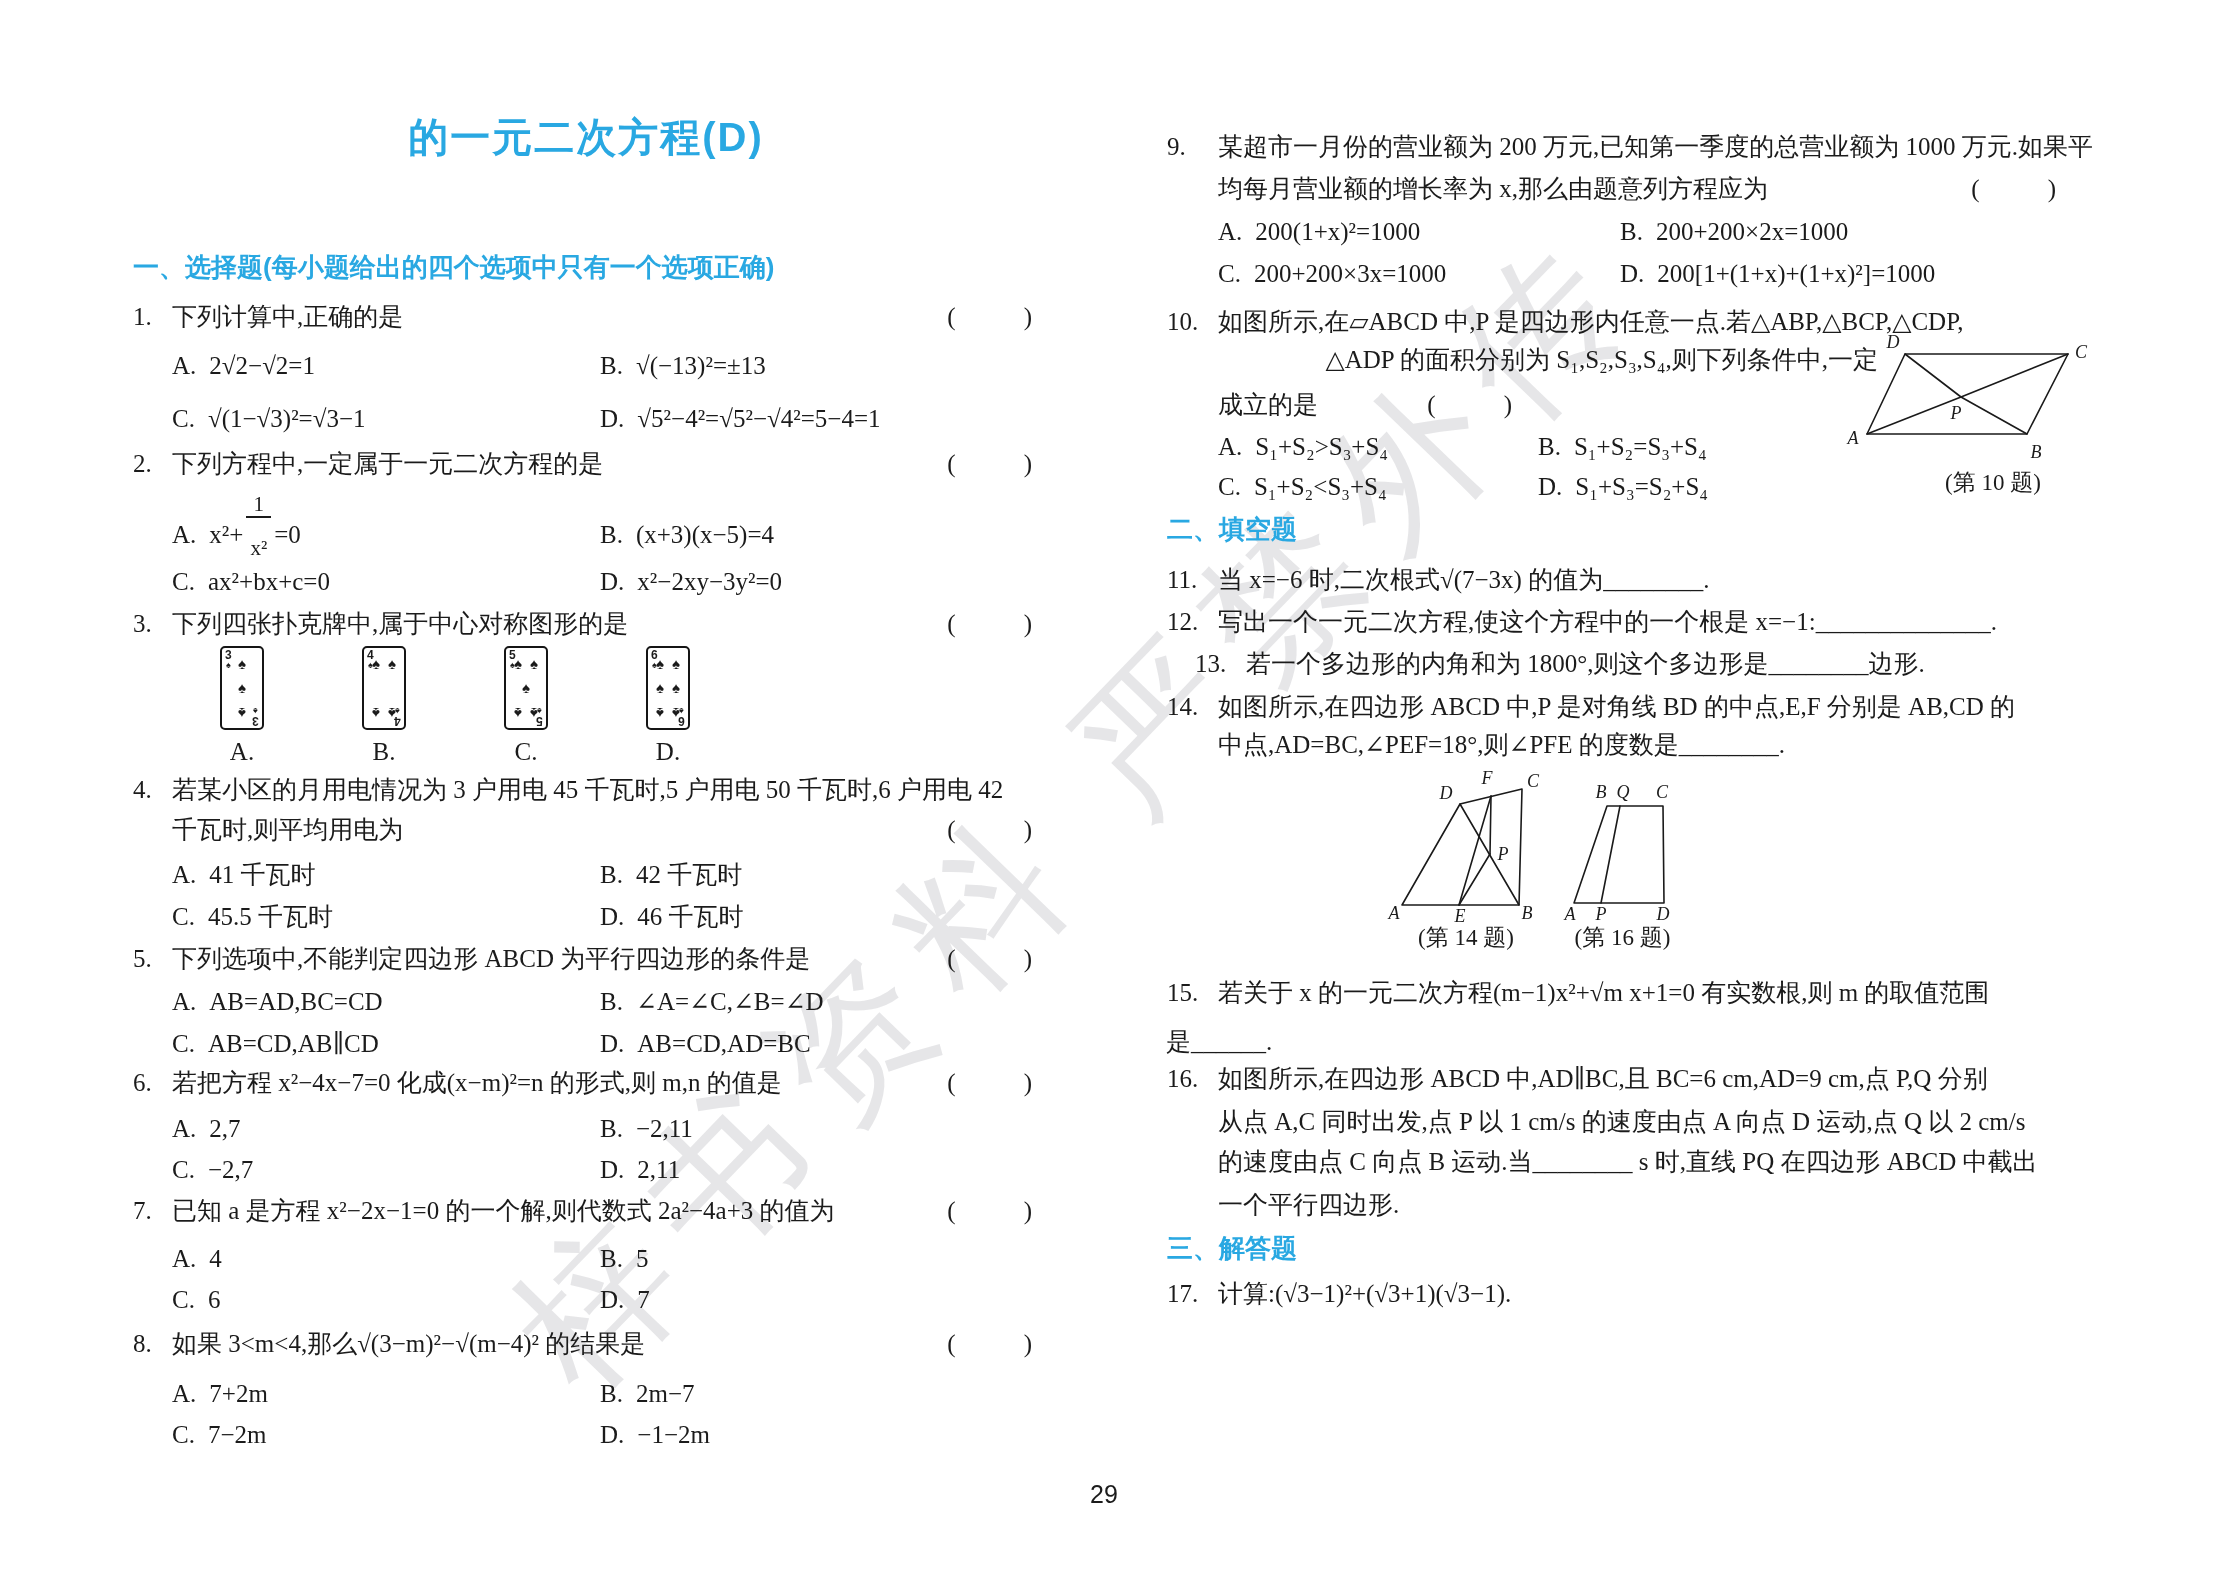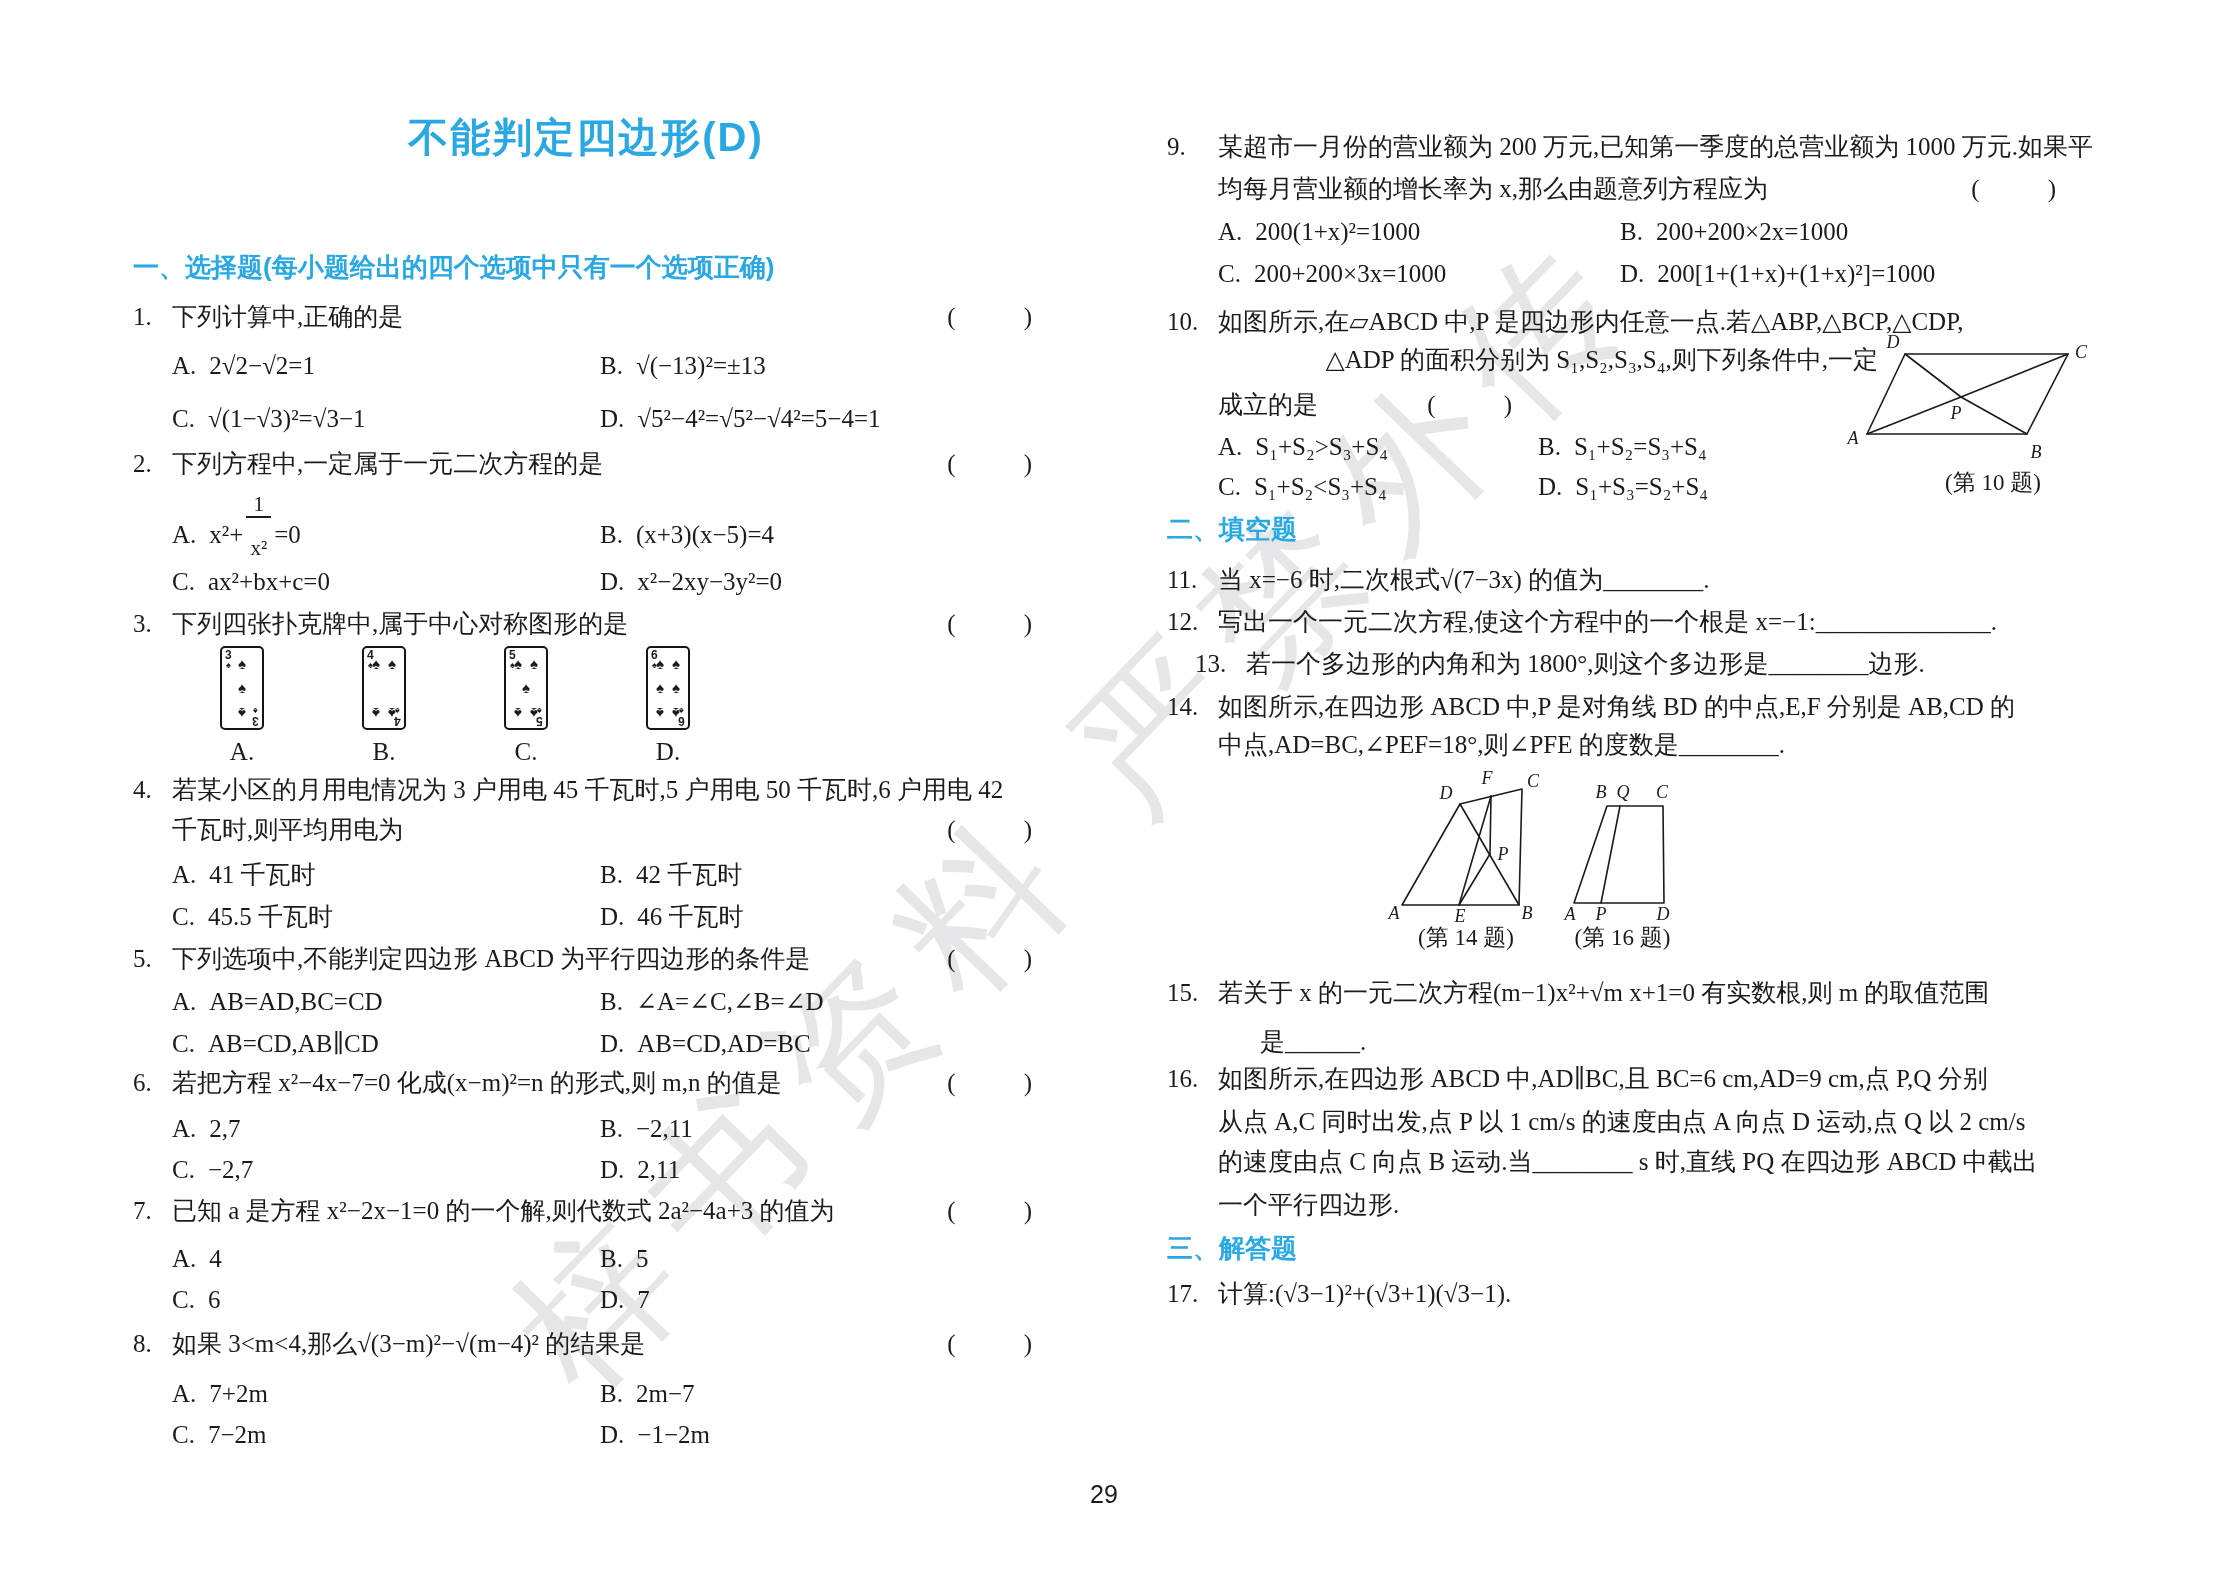--- a/index.html
+++ b/index.html
@@ -64,21 +64,21 @@
   .pagenum{position:absolute;font-family:"Liberation Sans","DejaVu Sans",sans-serif;font-size:25px;}
 </style>
 </head>
 <body>
 
 <div class="page">
   <div class="watermark">梓书资料 严禁外传</div>
 
   <div class="content">
 
-    <div class="title" style="left:130px;top:110px;width:912px;">不能判定四边形(D)</div>
+    <div class="title" style="left:130px;top:110px;width:912px;">的一元二次方程(D)</div>
     <div class="hd" style="left:133px;top:250px;">一、选择题(每小题给出的四个选项中只有一个选项正确)</div>
 
     <div class="line" style="left:133px;top:300px;width:905px;">
       <span class="qnum">1.</span>
       <span>下列计算中,正确的是</span>
       <span class="bracket">(　　)</span>
     </div>
     <div class="optrow" style="left:172px;top:349px;width:868px;">
       <span class="opt" style="width:428px;">
           <span class="olabel">A.</span>
@@ -466,21 +466,21 @@
       <text x="12" y="138">A</text>
       <text x="43" y="138">P</text>
       <text x="105" y="138">D</text>
     </svg>
     <div class="figcap" style="left:1555px;top:922px;width:135px;">(第 16 题)</div>
 
     <div class="line" style="left:1167px;top:976px;width:945px;">
       <span class="rnum">15.</span>
       <span>若关于 x 的一元二次方程(m−1)x²+√m x+1=0 有实数根,则 m 的取值范围</span>
     </div>
-    <div class="line" style="left:1260px;top:1025px;width:894px;">
+    <div class="line" style="left:1166px;top:1025px;width:894px;">
       <span>是______.</span>
     </div>
 
     <div class="line" style="left:1167px;top:1062px;width:945px;">
       <span class="rnum">16.</span>
       <span>如图所示,在四边形 ABCD 中,AD∥BC,且 BC=6 cm,AD=9 cm,点 P,Q 分别</span>
     </div>
     <div class="line" style="left:1218px;top:1105px;width:894px;">
       <span>从点 A,C 同时出发,点 P 以 1 cm/s 的速度由点 A 向点 D 运动,点 Q 以 2 cm/s</span>
     </div>

